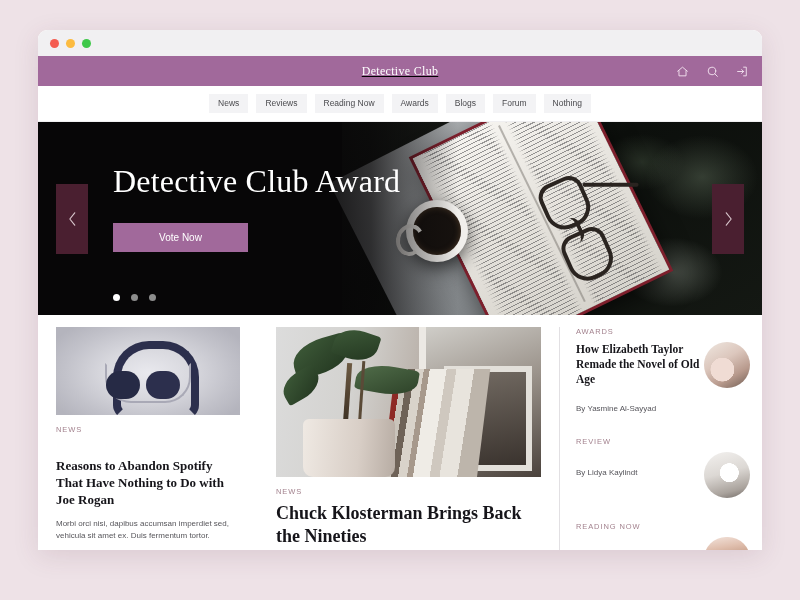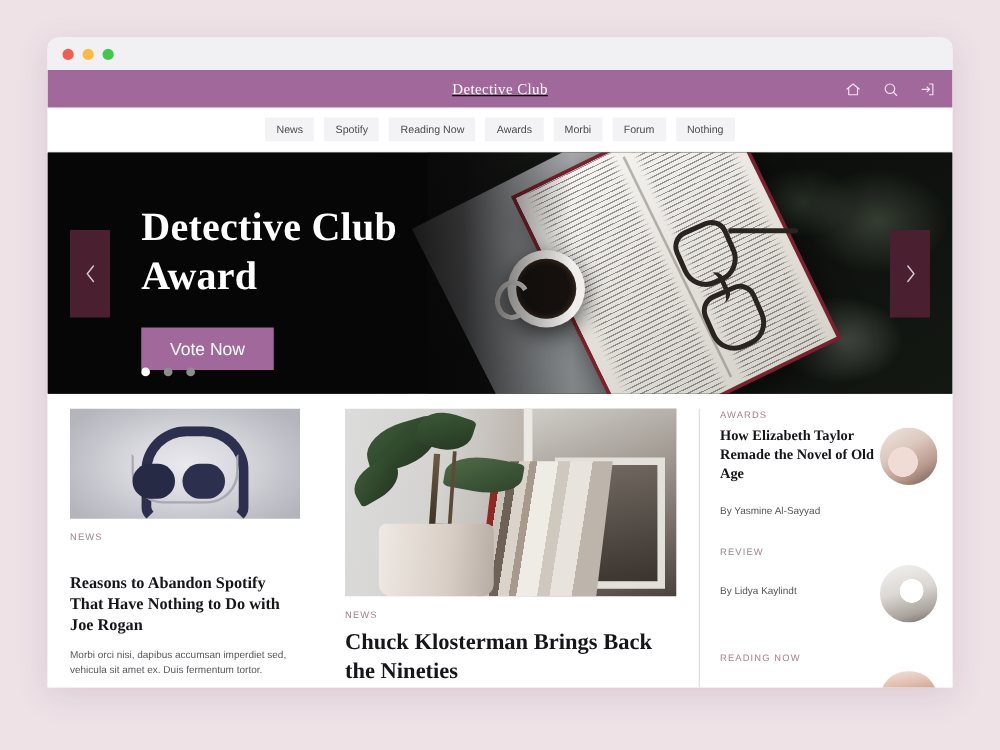--- a/index.html
+++ b/index.html
@@ -210,32 +210,32 @@
   .hero-content {
     position: absolute;
     left: 75px; top: 40px;
     z-index: 4;
   }
   .hero-title {
     font-family: "Liberation Serif", serif;
     color: #ffffff;
     font-size: 32px;
     line-height: 1.22;
-    font-weight: 700;
+    font-weight: 400;
     letter-spacing: 0.2px;
     max-width: 300px;
   }
   .vote-btn {
     margin-top: 22px;
     display: inline-block;
     background: #a1699b;
     color: #ffffff;
-    font-size: 14px;
+    font-size: 10px;
     padding: 9px 0;
-    width: 106px;
+    width: 135px;
     text-align: center;
     cursor: pointer;
     border: none;
     font-family: "Liberation Sans", sans-serif;
   }
   .hero-dots {
     position: absolute;
     left: 75px; bottom: 14px;
     display: flex;
     gap: 11px;
@@ -474,24 +474,24 @@
           <path d="M14 4h5v16h-5"></path>
             <path d="M3 12h11"></path>
             <path d="M10.5 8.5 14 12l-3.5 3.5"></path>
         </svg>
       </span>
     </div>
   </div>
 
   <nav class="navbar">
     <span class="nav-pill">News</span>
-    <span class="nav-pill">Spotify</span>
+    <span class="nav-pill">Reviews</span>
     <span class="nav-pill">Reading Now</span>
     <span class="nav-pill">Awards</span>
-    <span class="nav-pill">Morbi</span>
+    <span class="nav-pill">Blogs</span>
     <span class="nav-pill">Forum</span>
     <span class="nav-pill">Nothing</span>
   </nav>
 
   <section class="hero">
     <div class="hero-photo">
       <div class="tbl"></div>
       <div class="book"></div>
       <div class="lines"></div>
       <div class="cup"></div>

